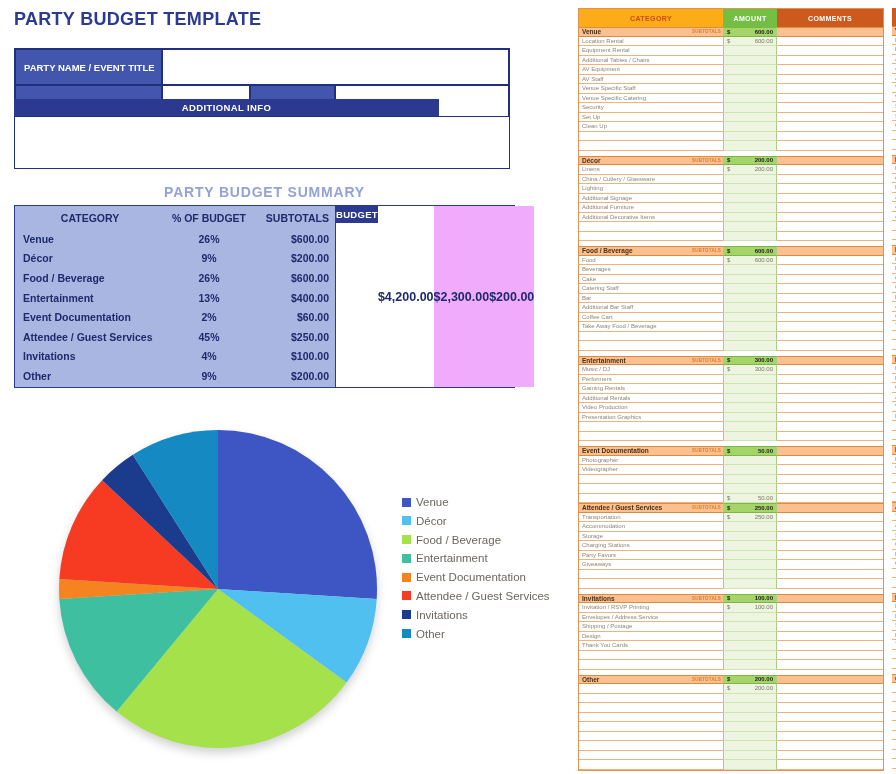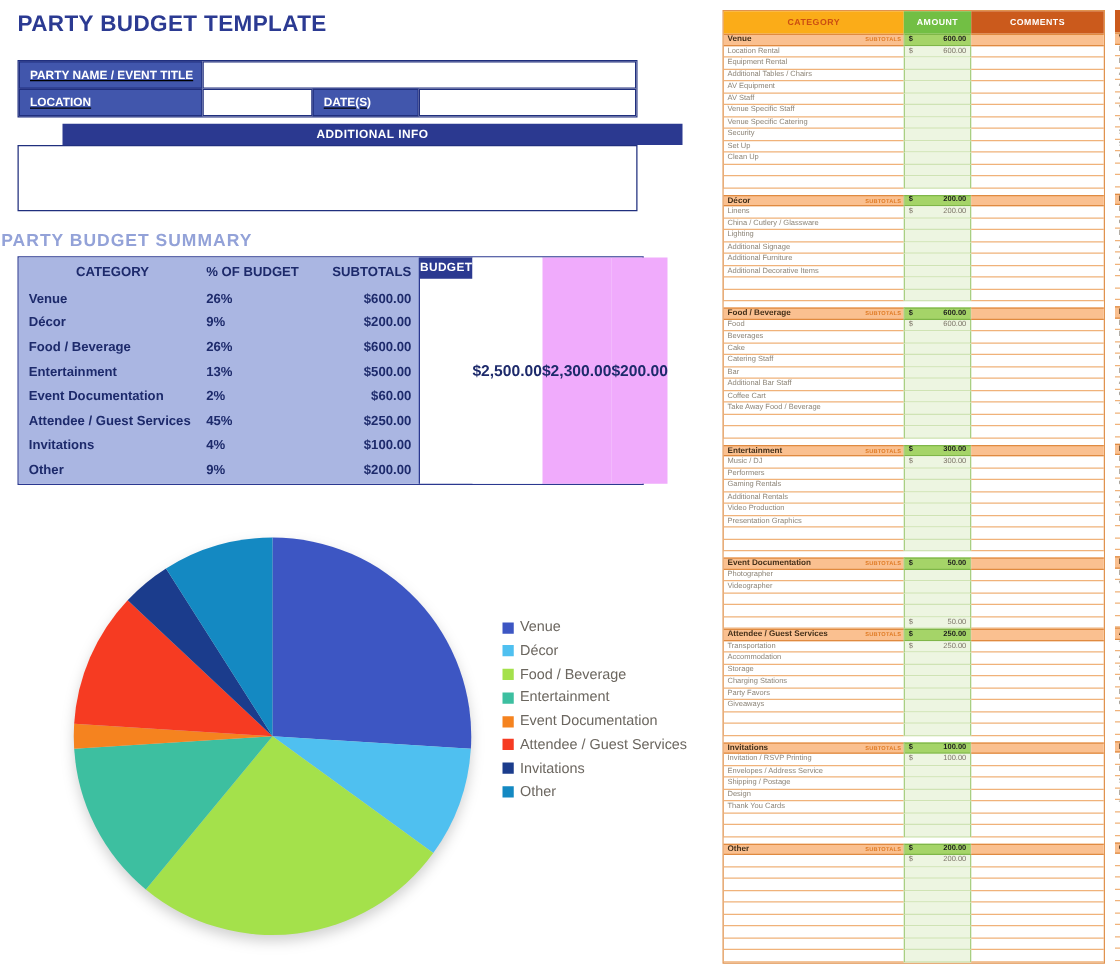--- a/index.html
+++ b/index.html
@@ -4,45 +4,45 @@
 <style>
   * { box-sizing: border-box; margin: 0; padding: 0; }
   html,body { width:896px; height:774px; background:#fff; overflow:hidden;
     font-family:"Liberation Sans", sans-serif; position:relative; }
 
   
   .title { position:absolute; left:14px; top:9px; font-size:18px; font-weight:bold;
     color:#2b3a92; letter-spacing:.3px; }
 
   .form { position:absolute; left:14px; top:48px; width:496px; border:1.5px solid #202f7e; }
-  .frow { display:flex; height:22px;text-decoration:underline; }
+  .frow { display:flex; height:36px; }
   .flabel { background:#4156ac; color:#fff; font-size:9.5px; font-weight:bold;
     display:flex; align-items:center; padding-left:8px; border:1px solid #202f7e; }
   .finput { background:#fff; border:1px solid #202f7e; }
   .w-label { width:147px; } .w-loc-in { width:88px; } .w-date { width:85px; }
   .grow { flex:1; }
 
-  .addbar { position:absolute; left:14px; top:99px; width:496px; height:17px;
+  .addbar { position:absolute; left:14px; top:99px; width:425px; height:17px;
     background:#2b3990; color:#fff; font-size:9.5px; font-weight:bold;
-    text-align:center; line-height:17px; letter-spacing:.4px;margin-left:36px; }
+    text-align:center; line-height:17px; letter-spacing:.4px; }
   .addbox { position:absolute; left:14px; top:116px; width:496px; height:53px;
     background:#fff; border:1.5px solid #202f7e; }
 
-  .sumtitle { position:absolute; left:1px; top:184px; width:501px; 
+  .sumtitle { position:absolute; left:14px; top:184px; width:501px; text-align:center;
     font-size:14px; font-weight:bold; color:#93a2d8; letter-spacing:.8px; }
 
   .summary { position:absolute; left:14px; top:205px; width:501px; height:183px;
     border:1.5px solid #2b3990; display:flex; }
   .sumleft { width:322px; background:#aab6e2; border-right:1.5px solid #2b3990; }
   .sumheader, .sumrow { display:grid; grid-template-columns:150px 88px 82px; align-items:center;
     color:#1d2a6b; font-weight:bold; }
   .sumheader { height:23px; font-size:10.5px; text-align:center; }
   .sumrow { height:19.6px; font-size:10.5px; }
   .sc-cat { padding-left:8px; text-align:left; }
-  .sc-pct { text-align:left; }
+  .sc-pct { text-align:center; }
   .sc-sub { text-align:right; padding-right:6px; }
   .sumheader .sc-cat { text-align:center; padding-left:0; }
 
   .sumright { flex:1; display:flex; flex-direction:row; }
   .srh { height:17px; background:#2b3990; color:#fff; font-size:9.5px; font-weight:bold;
     text-align:center; line-height:17px; letter-spacing:.3px; }
   .srv { flex:1; display:flex; align-items:center; justify-content:center;
     font-size:12.5px; font-weight:bold; color:#1d2a6b; }
   .srv.white { background:#fff; } .srv.lite { background:#f0abfc; }
 
@@ -129,21 +129,21 @@
           <div class="sc-sub">$200.00</div>
         </div>
         <div class="sumrow">
           <div class="sc-cat">Food / Beverage</div>
           <div class="sc-pct">26%</div>
           <div class="sc-sub">$600.00</div>
         </div>
         <div class="sumrow">
           <div class="sc-cat">Entertainment</div>
           <div class="sc-pct">13%</div>
-          <div class="sc-sub">$500.00</div>
+          <div class="sc-sub">$400.00</div>
         </div>
         <div class="sumrow">
           <div class="sc-cat">Event Documentation</div>
           <div class="sc-pct">2%</div>
           <div class="sc-sub">$60.00</div>
         </div>
         <div class="sumrow">
           <div class="sc-cat">Attendee / Guest Services</div>
           <div class="sc-pct">45%</div>
           <div class="sc-sub">$250.00</div>
@@ -155,21 +155,21 @@
         </div>
         <div class="sumrow">
           <div class="sc-cat">Other</div>
           <div class="sc-pct">9%</div>
           <div class="sc-sub">$200.00</div>
         </div>
       </div>
   </div>
   <div class="sumright">
     <div class="srh">BUDGET TOTAL</div>
-    <div class="srv white">$2,500.00</div>
+    <div class="srv white">$4,200.00</div>
     <div class="srv lite">$2,300.00</div>
     <div class="srv lite">$200.00</div>
   </div>
 </div>
 
 <div id="pie">
   <svg id="pie-svg" width="322" height="322" viewBox="0 0 322 322">
       <path d="M161 161 L161.00 2.00 A159 159 0 0 1 319.69 170.98 Z" fill="#3d56c3"></path>
       <path d="M161 161 L319.69 170.98 A159 159 0 0 1 289.63 254.46 Z" fill="#4fc0f0"></path>
       <path d="M161 161 L289.63 254.46 A159 159 0 0 1 59.65 283.51 Z" fill="#a4e14b"></path>

